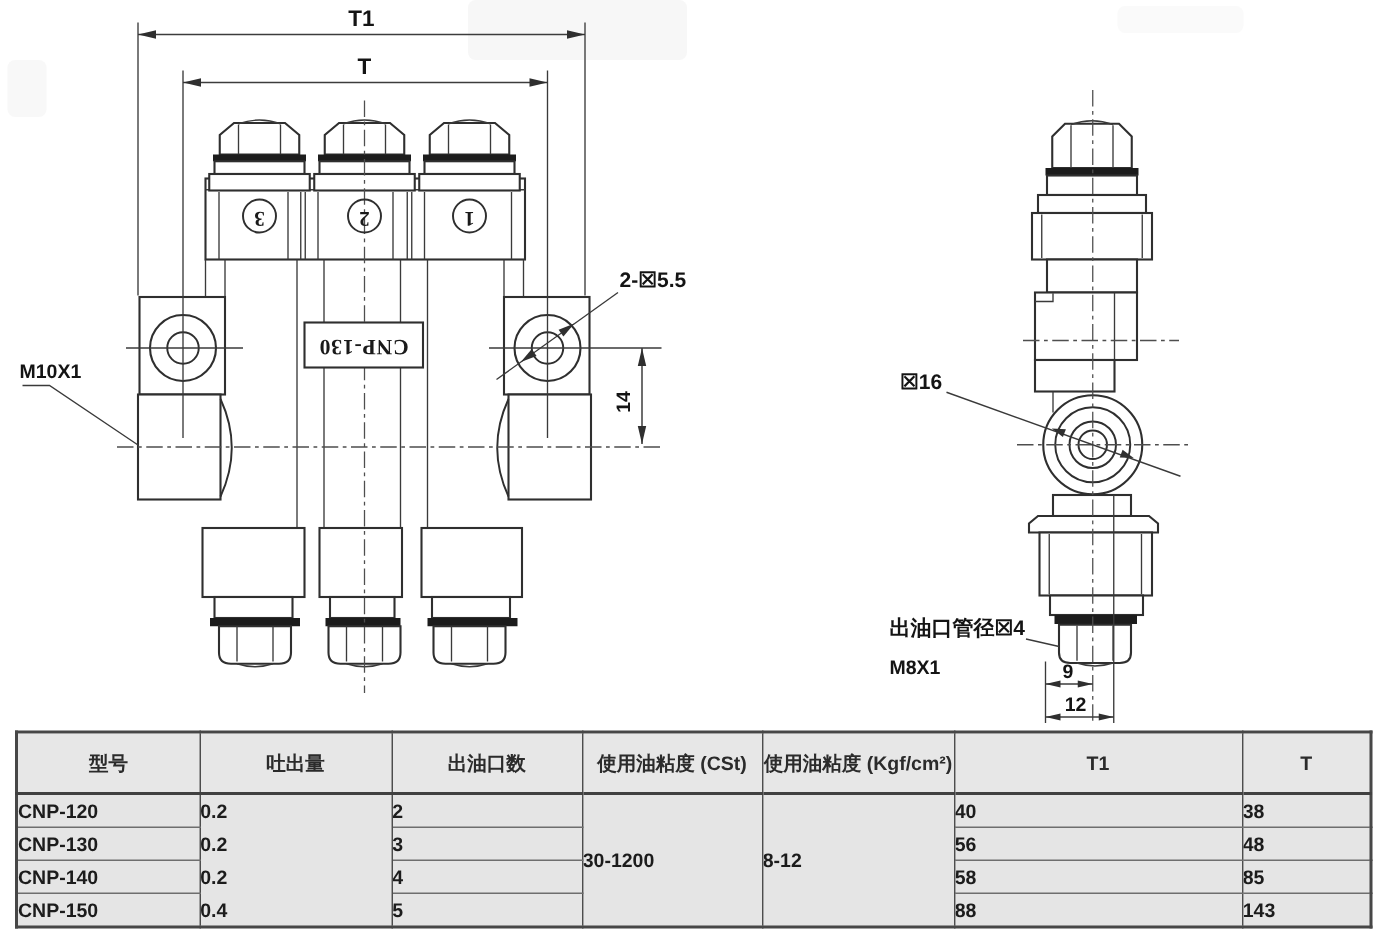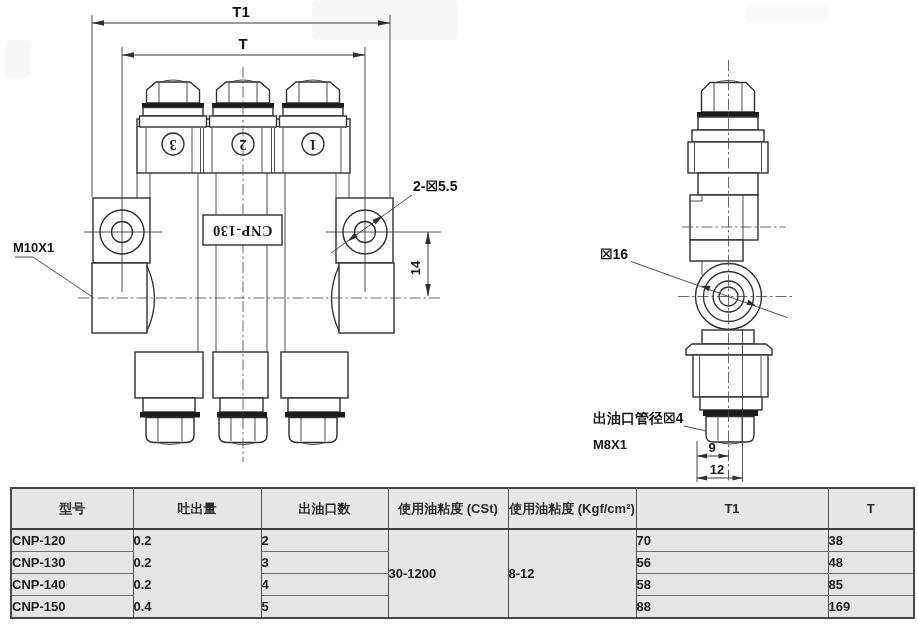--- a/index.html
+++ b/index.html
@@ -289,21 +289,21 @@
         <th>T</th>
       </tr>
     </thead>
     <tbody>
       <tr>
         <td class="sep">CNP-120</td>
         <td>0.2</td>
         <td class="sep">2</td>
         <td rowspan="4">30-1200</td>
         <td rowspan="4">8-12</td>
-        <td class="sep">70</td>
+        <td class="sep">40</td>
         <td class="sep">38</td>
       </tr>
       <tr>
         <td class="sep">CNP-130</td>
         <td>0.2</td>
         <td class="sep">3</td>
         <td class="sep">56</td>
         <td class="sep">48</td>
       </tr>
       <tr>
@@ -311,17 +311,17 @@
         <td>0.2</td>
         <td class="sep">4</td>
         <td class="sep">58</td>
         <td class="sep">85</td>
       </tr>
       <tr>
         <td>CNP-150</td>
         <td>0.4</td>
         <td>5</td>
         <td>88</td>
-        <td>169</td>
+        <td>143</td>
       </tr>
     </tbody>
   </table>
 </div>
 
 </body></html>

